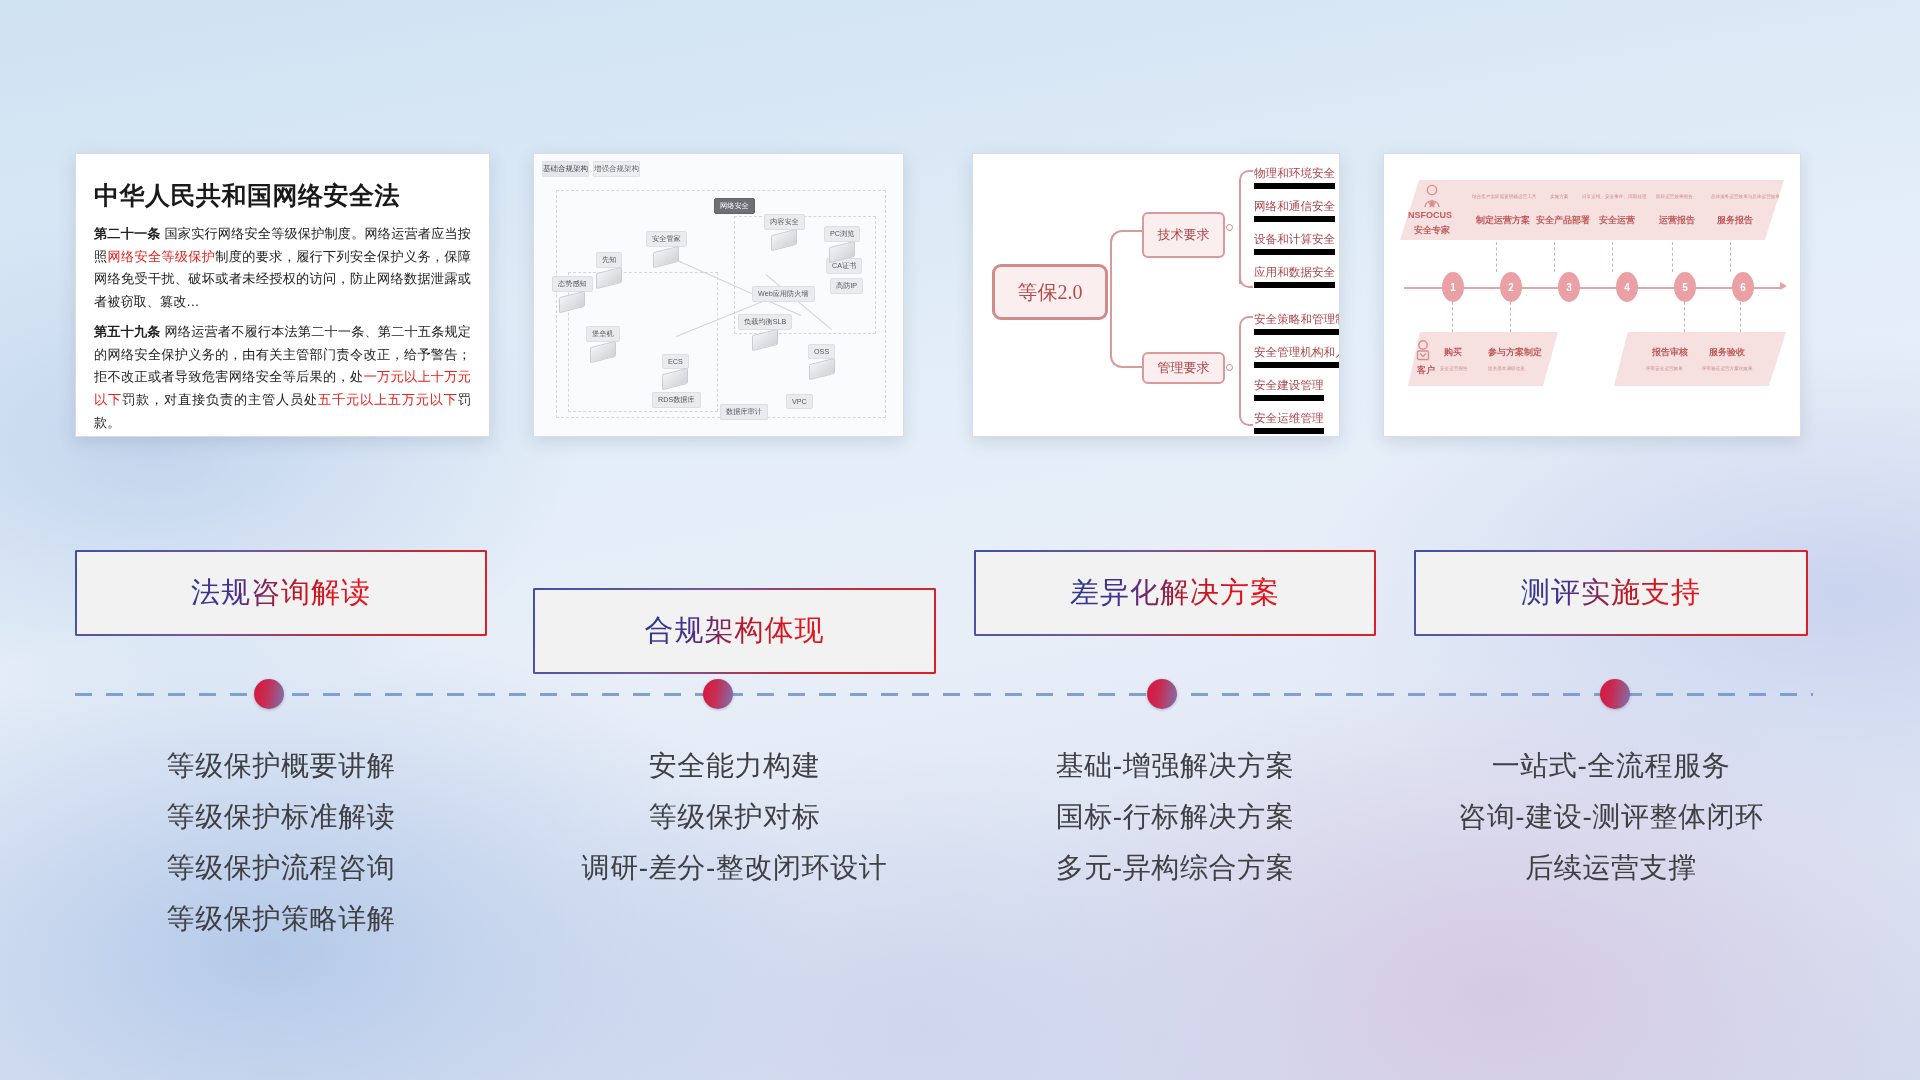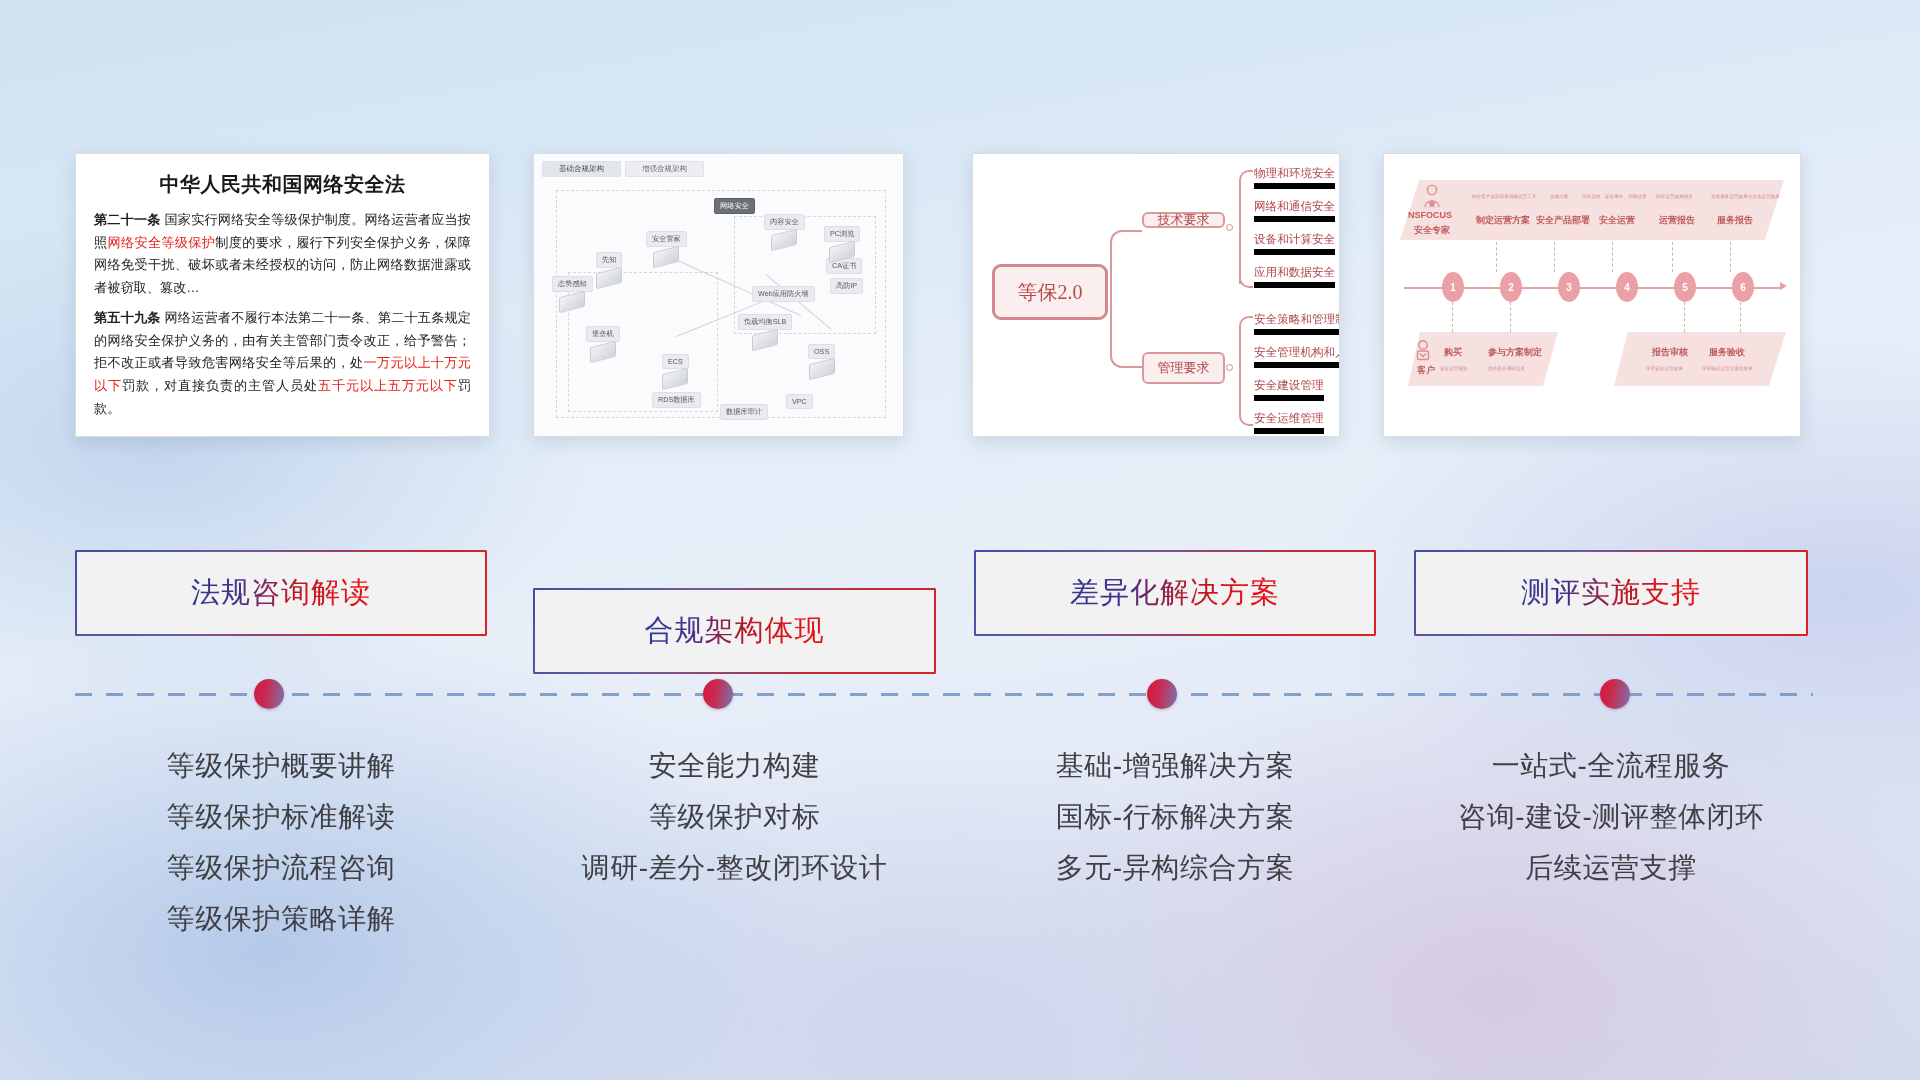--- a/index.html
+++ b/index.html
@@ -25,36 +25,36 @@
     overflow:hidden;
   }
   #card1 { left:75px;   top:153px; width:415px; height:284px; }
   #card2 { left:533px;  top:153px; width:371px; height:284px; }
   #card3 { left:972px;  top:153px; width:368px; height:284px; }
   #card4 { left:1383px; top:153px; width:418px; height:284px; }
 
   
   .law { padding:17px 18px 10px 18px; }
   .law-title {
-    text-align:center; font-size:20px; font-weight:700; color:#1a1a1a;
-    letter-spacing:.5px; margin-bottom:11px;
+    text-align:left; font-size:25px; font-weight:700; color:#1a1a1a;
+    letter-spacing:.5px; margin-bottom:11px;margin-top:8px;
   }
   .law-p {
     font-size:13.2px; line-height:1.72; color:#222; text-align:justify;
     margin-bottom:7px;
   }
   .law-p b { font-weight:700; }
   .law-red { color:#e8201b; }
 
   
   .arch { position:absolute; inset:0; background:#fafbfc; }
   .arch-tabs { position:absolute; left:8px; top:7px; display:flex; gap:4px; }
   .arch-tab {
     font-size:7.5px; color:#6d7076; background:#eceef1; border:1px solid #e0e2e6;
-    padding:2px 16px; border-radius:1px; white-space:nowrap;
+    padding:2px 0; border-radius:1px; white-space:nowrap;
   }
   .arch-tab.on { background:#e3e6ea; color:#4c4f55; }
   .node {
     position:absolute; font-size:7px; color:#5a5d63; white-space:nowrap;
     text-align:center;
   }
   .chip {
     background:#e9ebee; border:1px solid #dcdfe3; color:#55585e;
     padding:2px 5px; border-radius:2px; font-size:7.2px; display:inline-block;
   }
@@ -74,21 +74,21 @@
     position:absolute; left:19px; top:110px; width:116px; height:56px;
     background:#fbeeee; border:3px solid #d08c8c; border-radius:9px;
     display:flex; align-items:center; justify-content:center;
     font-size:20px; color:#b54a4a; font-family:"Liberation Serif", serif; font-weight:400;
   }
   .mm-branch {
     position:absolute; background:#fbeeee; border:2px solid #d89a9a; border-radius:6px;
     font-size:13px; color:#b0444b; font-family:"Liberation Serif", serif;
     display:flex; align-items:center; justify-content:center;
   }
-  #mmB1 { left:169px; top:58px;  width:83px; height:16px; }
+  #mmB1 { left:169px; top:58px;  width:83px; height:46px; }
   #mmB2 { left:169px; top:198px; width:83px; height:32px; }
   .mm-leaf {
     position:absolute; font-size:11.6px; color:#b0444b;
     font-family:"Liberation Serif", serif; white-space:nowrap;
     padding-bottom:2px; border-bottom:6px solid #000000;
   }
   .mm-link { position:absolute; border-left:2px solid #d89a9a; border-bottom:0; }
   .mm-dot {
     position:absolute; width:7px; height:7px; border-radius:50%;
     border:1.5px solid #c98b8b; background:#fff;

